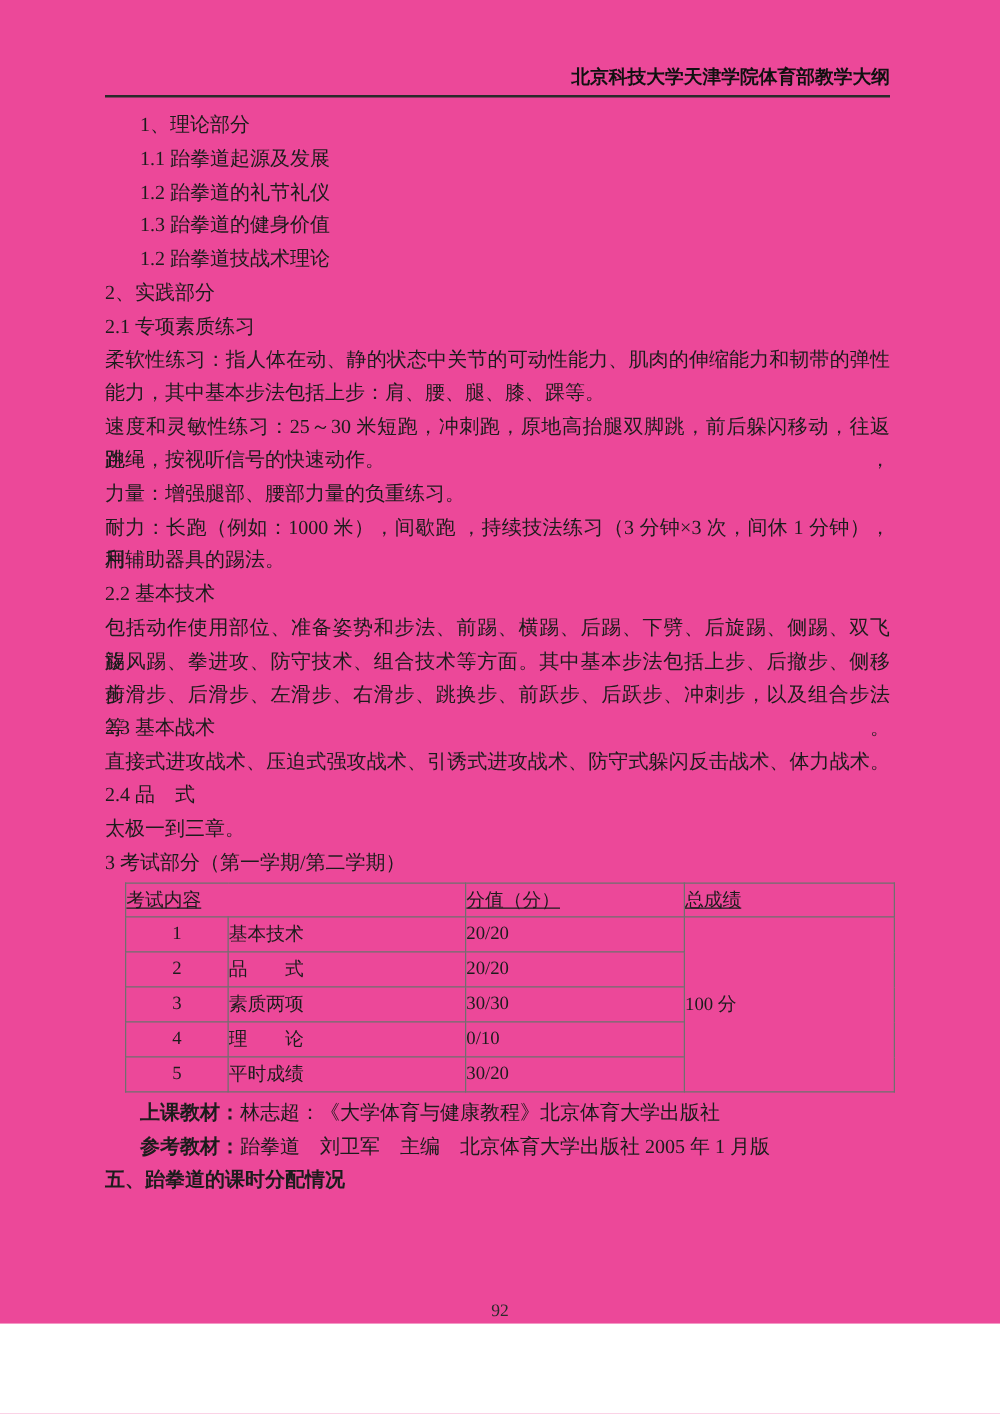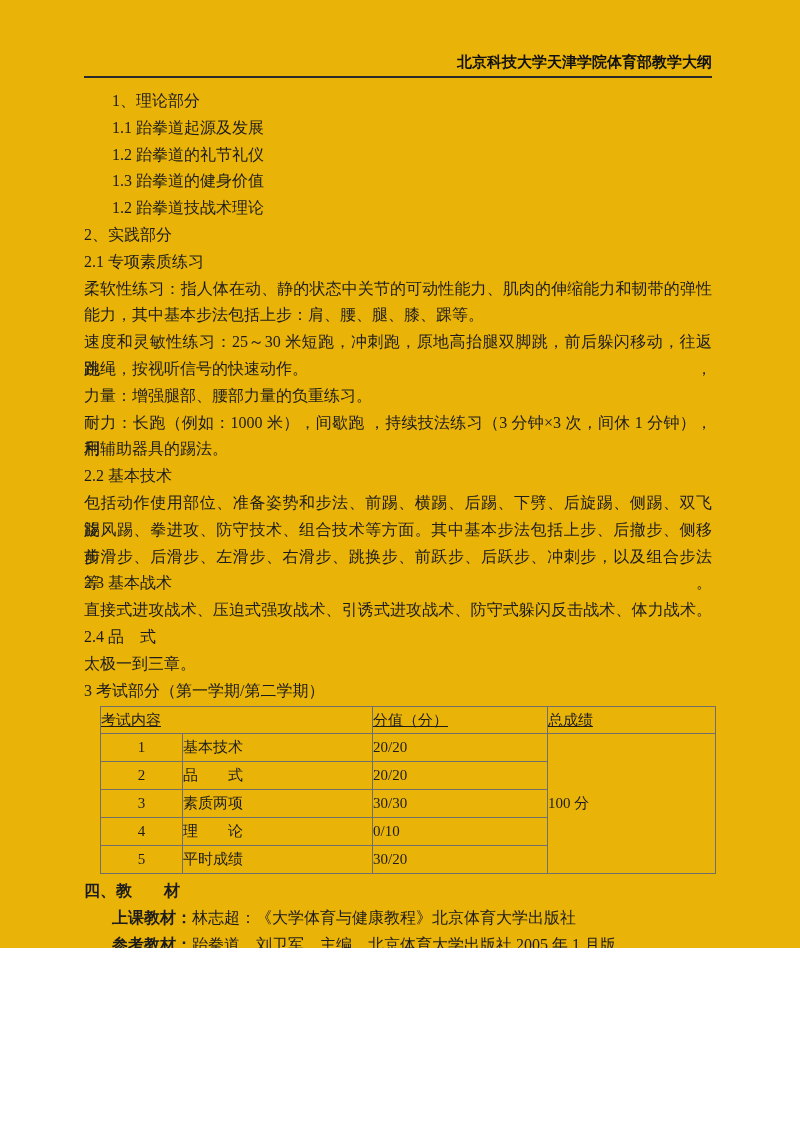--- a/index.html
+++ b/index.html
@@ -1,20 +1,20 @@
 <!DOCTYPE html>
 <html><head>
 <meta charset="utf-8">
 <style>
   * { margin:0; padding:0; box-sizing:border-box; }
   html,body { background:#ffffff; }
   .page {
     position:relative;
-    width:800px; height:948px;
-    background:#eab308;
+    width:800px; height:1059px;
+    background:#ec4899;
     font-family:"Liberation Serif","DejaVu Serif",serif;
     color:#1c1c1c;
     overflow:hidden;
   }
   .doc { margin:0 88px 0 84px; }
   .doc-header {
     margin-top:52px;
     padding-bottom:4px;
     border-bottom:2px solid #2a2a2a;
     text-align:right;
@@ -138,21 +138,20 @@
       </tr>
       <tr class="row">
         <td class="num">5</td>
         <td class="pad">平时成绩</td>
         <td class="pad">30/20</td>
       </tr>
     </tbody>
       </table>
 
     <div class="footer">
-      <div class="line bold">四、教　　材</div>
       <div class="line indent">
         <span class="bold">上课教材：</span><span>林志超：《大学体育与健康教程》北京体育大学出版社</span>
       </div>
       <div class="line indent">
         <span class="bold">参考教材：</span><span>跆拳道　刘卫军　主编　北京体育大学出版社 2005 年 1 月版</span>
       </div>
       <div class="line bold">五、跆拳道的课时分配情况</div>
     </div>
 
   </div>

